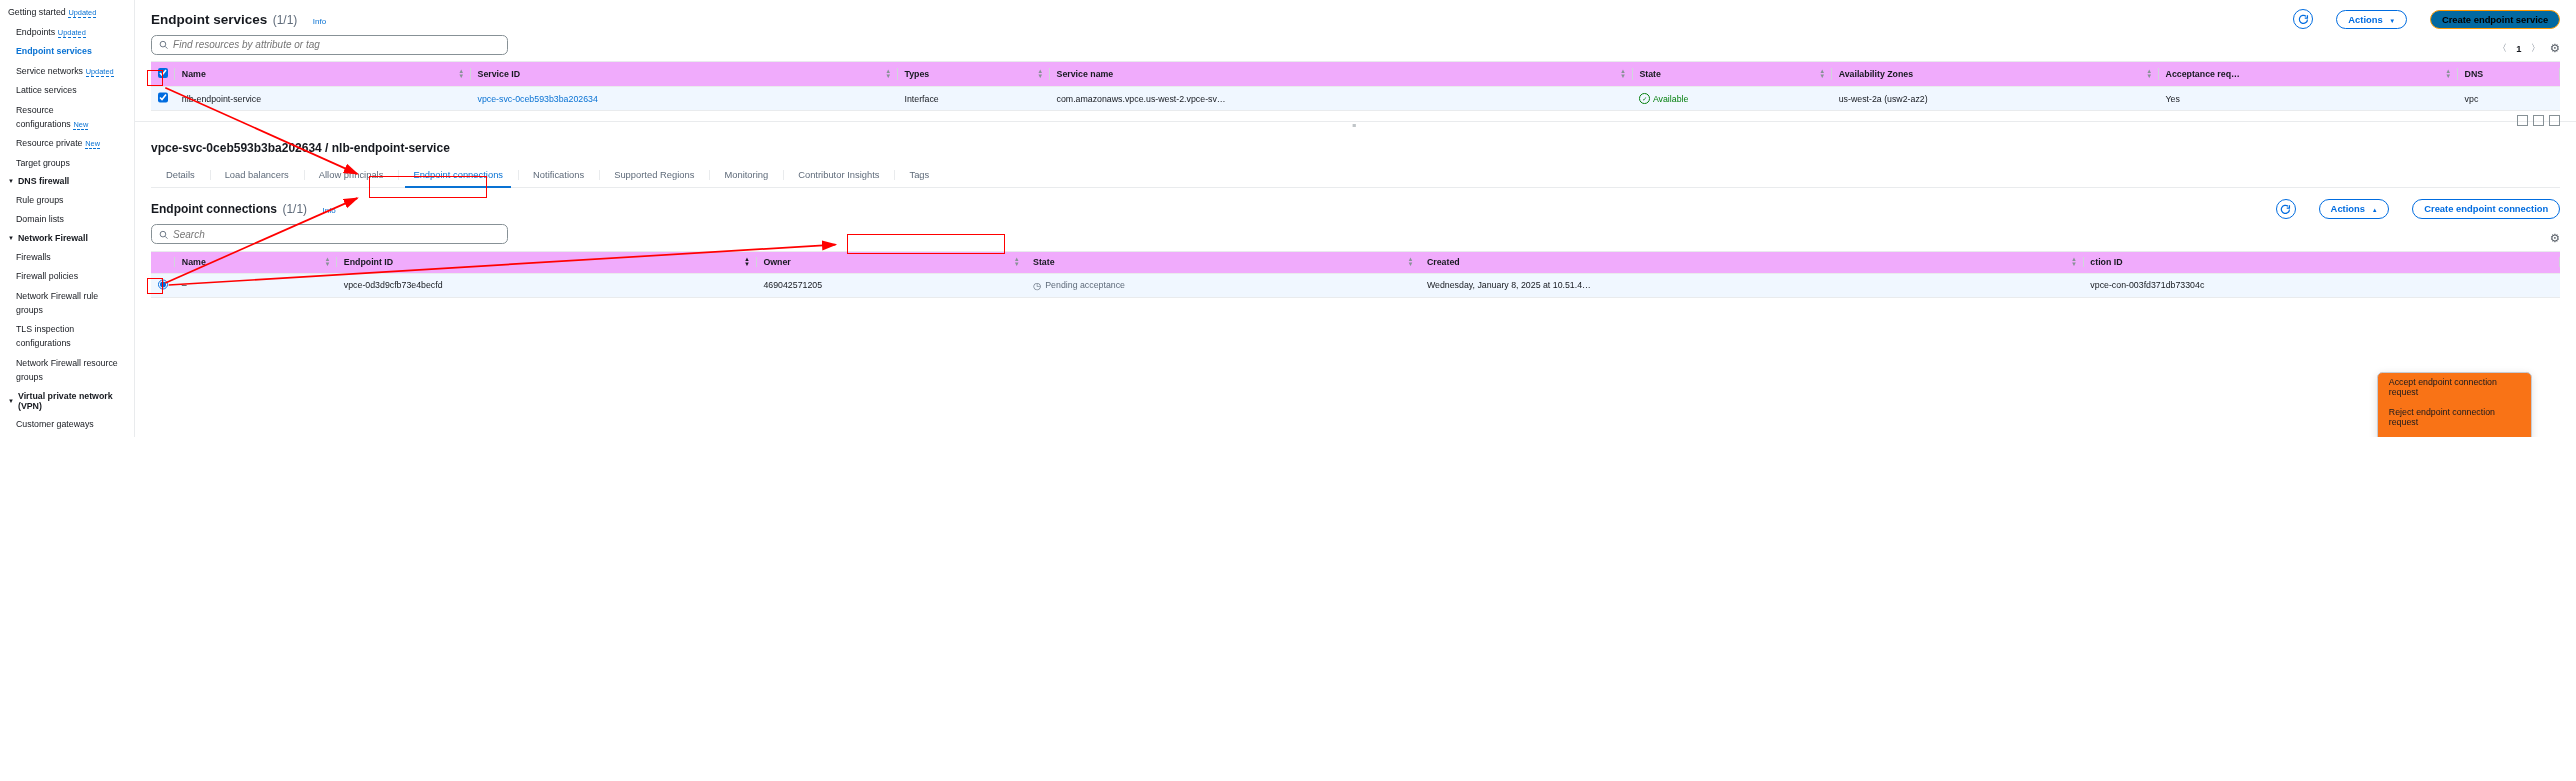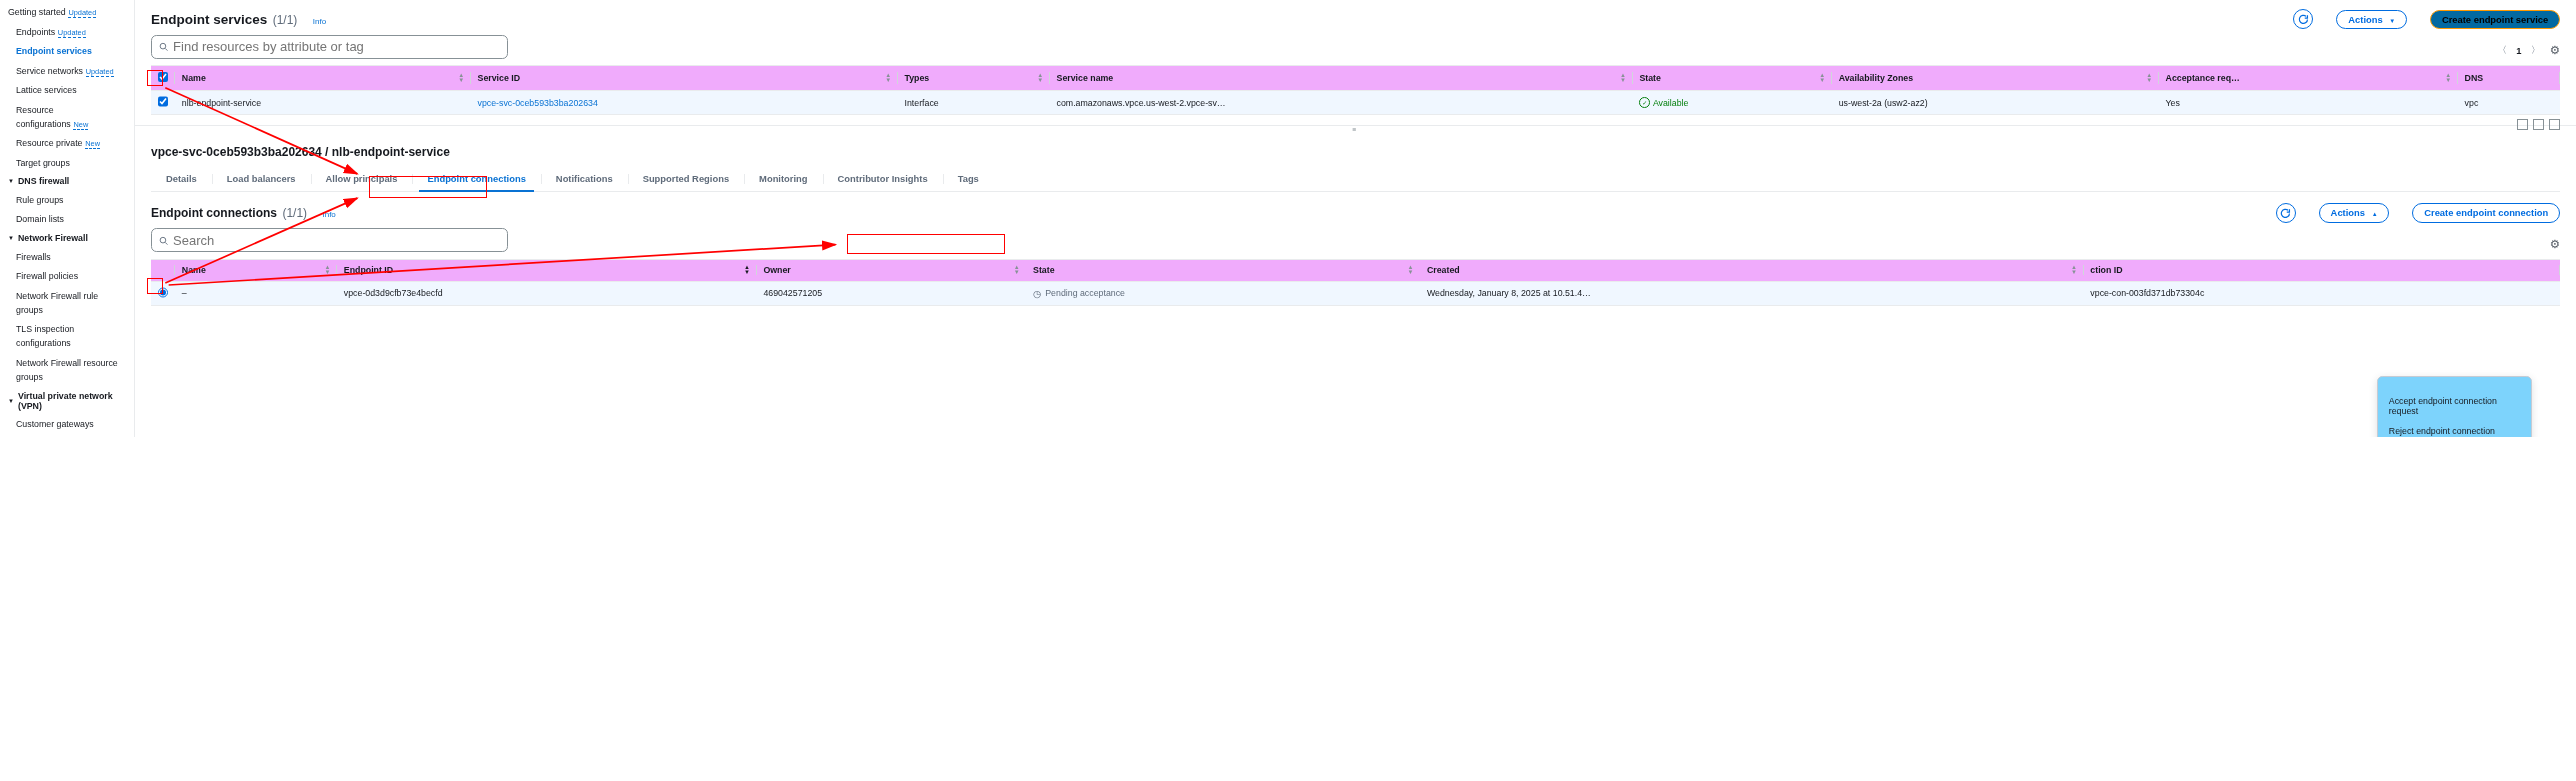--- a/index.html
+++ b/index.html
@@ -26,45 +26,45 @@
     .btn { border-radius: 13.5px; padding: 3.4px 10.8px; font-size: 9.4px; font-weight:700; cursor:pointer; background:#fff; border:1.3px solid #006ce0; color:#006ce0; display:inline-flex; align-items:center; gap:4px; }
     .btn-primary { background:#0369a1; border-color:#ff9900; color:#000; }
     .btn-icon { border:1.3px solid #006ce0; border-radius:50%; width:20px; height:20px; display:inline-flex; align-items:center; justify-content:center; color:#006ce0; cursor:pointer; }
     .btn .caret-down::after { content:"▼"; font-size:6px; margin-left:2.7px;}
     .btn .caret-up::after { content:"▲"; font-size:6px; margin-left:2.7px;}
     .pager { display:flex; align-items:center; gap:6.7px; margin-left:6.7px; color:#5f6b7a;}
     .pager .num { color:#16191f; font-weight:700;}
     .pager .nav { cursor:pointer; padding:0 2.7px;}
     .gear { cursor:pointer; color:#545b64; font-size:11.5px; }
     .search-wrap { display:flex; align-items:center; border:0.7px solid #879196; border-radius:5.4px; padding:3.4px 6.7px; width:357px; gap:5.4px; margin-bottom:6.7px; }
-    .search-wrap input { border:none; outline:none; font-size:13px; width:100%; color:#5f6b7a; }
+    .search-wrap input { border:none; outline:none; font-size:10px; width:100%; font-style:italic; color:#5f6b7a; }
     .search-wrap svg { width:9.4px; height:9.4px; color:#5f6b7a;}
     .table-outer { overflow-x: auto; border-top: 0.7px solid #e9ebed; }
     table { border-collapse: collapse; width: 100%; min-width: 876px; }
     th, td { padding: 5.4px 6.7px; text-align:left; font-size: 8.8px; border-bottom:0.7px solid #e9ebed; white-space:nowrap; }
     th { background:#f0abfc; position:relative; font-weight:700; }
     th .sorter { float:right; color:#879196; font-size:6px; cursor:pointer; display:inline-flex; flex-direction:column; line-height:4.7px;}
     th .sorter::before{content:"▲";}
     th .sorter::after{content:"▼";}
     th::after { content:""; position:absolute; right:0; top:25%; height:50%; width:0.7px; background:#d1d5db;}
     tr.selected td { background:#f0f7ff; }
     tr.selected { border-top: 1.3px solid #006ce0; border-bottom: 1.3px solid #006ce0;}
     a.link { color:#0972d3; text-decoration:none; }
     .state-ok { color:#037f0c; display:inline-flex; align-items:center; gap:2.7px; }
     .state-ok::before { content:"✓"; border:1px solid #037f0c; border-radius:50%; width:8.8px; height:8.8px; display:inline-flex; align-items:center; justify-content:center; font-size:6px;}
     .state-pending { color:#5f6b7a; display:inline-flex; align-items:center; gap:4px;}
     .state-pending::before { content:"◷"; font-size:9.4px;}
     .checkbox, .radio { width:10.8px; height:10.8px; cursor:pointer; accent-color:#006ce0;}
     .tabs { display:flex; border-bottom:0.7px solid #e9ebed; margin-top:8px; }
-    .tab { padding:6.7px 15px; cursor:pointer; font-size:9.4px; color:#5f6b7a; font-weight:700; position:relative;}
+    .tab { padding:6.7px 15px; cursor:pointer; font-size:9.4px; color:#5f6b7a; font-weight:400; position:relative;}
     .tab.active { color:#0972d3; }
     .tab.active::after { content:""; position:absolute; bottom:-0.7px; left:6.7px; right:6.7px; height:2px; background:#0972d3;}
     .tab::before { content:""; position:absolute; left:0; top:30%; bottom:30%; width:0.7px; background:#e9ebed;}
     .tab:first-child::before{display:none;}
-    .dropdown-menu { position:absolute; right:44px; top:243px; background:#7dd3fc; border:0.7px solid #c6cbd3; border-radius:5.4px; box-shadow:0 2.7px 8px rgba(0,0,0,0.12); z-index:50; width:155px; padding:15px 0;}
+    .dropdown-menu { position:absolute; right:44px; top:243px; background:#f97316; border:0.7px solid #c6cbd3; border-radius:5.4px; box-shadow:0 2.7px 8px rgba(0,0,0,0.12); z-index:50; width:155px; padding:0 0;}
     .menu-item { padding:4.7px 10.8px; cursor:pointer; font-size:8.8px;}
     .pane-tools { position:absolute; right:16px; top:5.4px; display:flex; gap:5.4px; color:#545b64;}
     .pane-tools span { border:0.7px solid #879196; width:10.8px; height:10.8px; display:inline-flex; cursor:pointer; position:relative;}
     
     .anno-box { position:absolute; border:1.7px solid red; pointer-events:none; z-index:200;}
     .anno-arrow { position:absolute; z-index:199; pointer-events:none;}
     .anno-arrow line { stroke:red; stroke-width:2.5;}
     .anno-arrow polygon { fill:red;}
   </style>
 </head>

